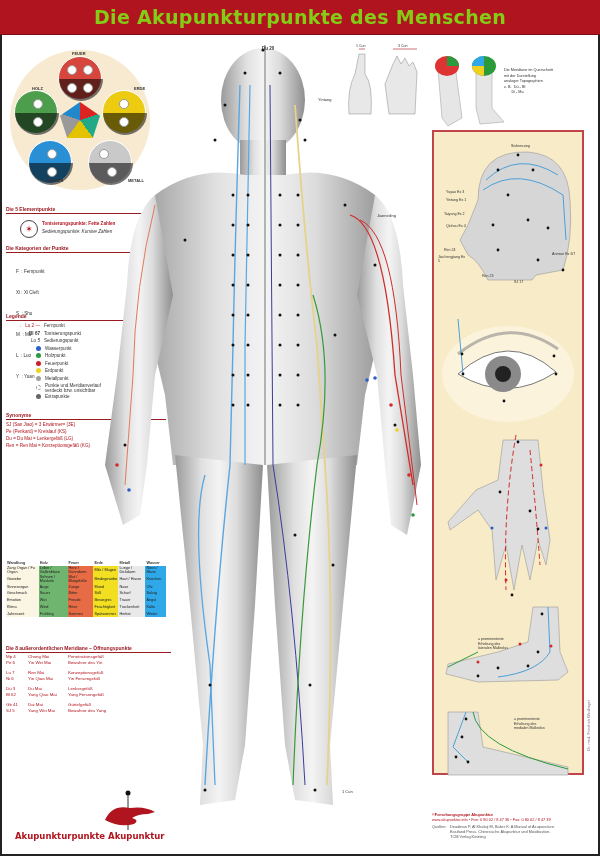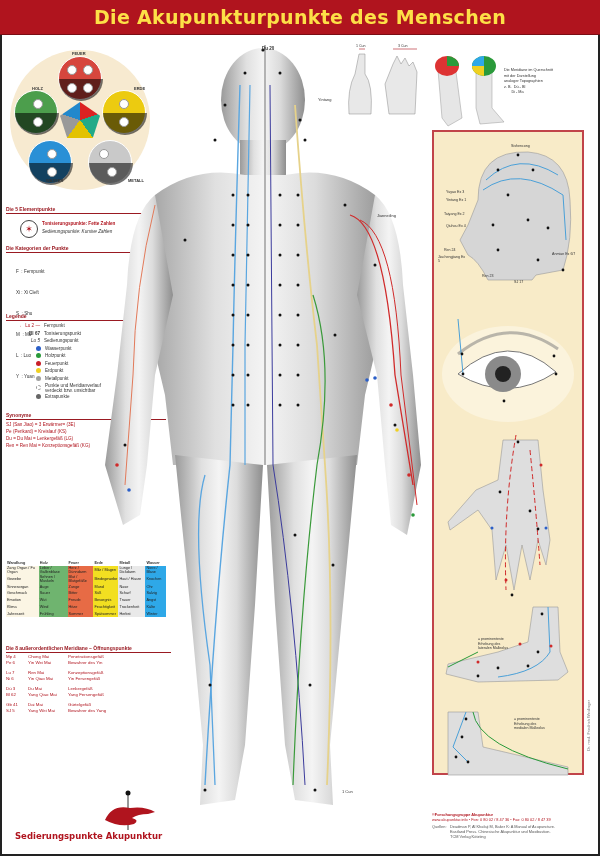--- a/index.html
+++ b/index.html
@@ -1,18 +1,18 @@
 <!DOCTYPE html>
 <html><head>
 <meta charset="utf-8">
 <style>
   * { box-sizing: border-box; margin: 0; padding: 0; }
   body { width: 600px; height: 856px; background: #fff; font-family: "Liberation Sans", sans-serif; position: relative; overflow: hidden; }
   .title-bar { position: absolute; left: 0; top: 0; width: 600px; height: 35px; background: #b0141e; border-bottom: 1px solid #7a0d14; display: flex; align-items: center; justify-content: center; }
-  .title-bar h1 { color: #fde047; font-family: "DejaVu Sans", sans-serif; font-weight: bold; font-size: 19px; letter-spacing: 0.3px; }
+  .title-bar h1 { color: #84cc16; font-family: "DejaVu Sans", sans-serif; font-weight: bold; font-size: 19px; letter-spacing: 0.3px; }
   .frame { position: absolute; left: 0; top: 35px; width: 600px; height: 821px; border-left: 2px solid #222; border-right: 2px solid #222; border-bottom: 2px solid #222; }
 
   
   .wheel { position: absolute; left: 10px; top: 50px; width: 140px; height: 140px; border-radius: 50%; background: #f7ead0; }
   .wheel .el { position: absolute; width: 44px; height: 44px; border-radius: 50%; border: 1px solid #fff; }
   .wheel .el .half { position: absolute; left: 0; top: 22px; width: 44px; height: 22px; border-radius: 0 0 22px 22px; opacity: .55; background: #000; }
   .wheel .el .dot { position: absolute; width: 10px; height: 10px; border-radius: 50%; background: #fff; border: 1px solid #999; }
   .wheel .lbl { position: absolute; font-size: 4px; color: #333; font-weight: bold; }
   .wheel .center { position: absolute; left: 50px; top: 52px; width: 40px; height: 36px; background: conic-gradient(#d22 0 72deg, #2a8 72deg 144deg, #e3c200 144deg 216deg, #999 216deg 288deg, #28c 288deg 360deg); clip-path: polygon(50% 0, 100% 38%, 82% 100%, 18% 100%, 0 38%); }
 
@@ -534,21 +534,21 @@
       </div>
   </div>
 </div>
 
 <div class="footer-logo">
   <svg style="position:absolute;left:85px;top:0;width:60px;height:40px" viewBox="0 0 60 40">
     <line x1="28" y1="2" x2="28" y2="40" stroke="#333" stroke-width="1"></line>
     <circle cx="28" cy="3" r="2.5" fill="#111"></circle>
     <path d="M5 30 Q12 14 30 18 Q45 16 55 22 L48 24 Q38 24 32 28 Q40 30 34 34 Q20 38 5 30 Z" fill="#b0141e"></path>
   </svg>
-  <div class="brand">Sedierungspunkte Akupunktur</div>
+  <div class="brand">Akupunkturpunkte Akupunktur</div>
 </div>
 
 <div class="footer-info">
   <div class="org">©Forschungsgruppe Akupunktur</div>
   <div class="web">www.akupunktur.info • Fon: 0 80 02 / 8 47 36 • Fax: 0 80 02 / 8 47 39</div>
   <div style="display:flex;margin-top:2px">
     <span style="width:18px">Quellen:</span>
     <span>
       <div>Deadman P, Al Khafaji M, Baker K: A Manual of Acupuncture.</div>
       <div>Eastland Press. Chinesische Akupunktur und Moxibustion.</div>

